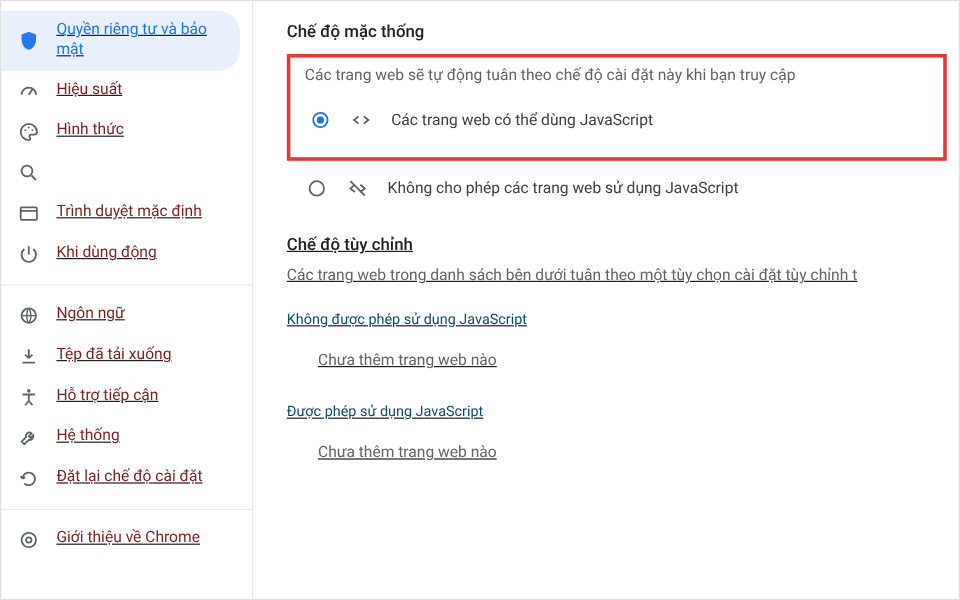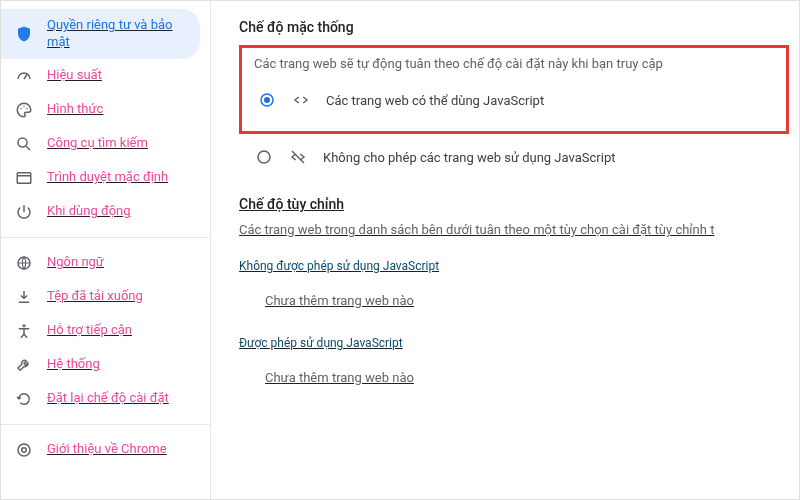--- a/index.html
+++ b/index.html
@@ -2,21 +2,21 @@
 <html><head>
 <meta charset="utf-8">
 <style>
   * { box-sizing: border-box; }
   html, body { margin:0; padding:0; font-family: "Segoe UI", Roboto, Arial, sans-serif; font-size:13px; color:#202124; background:#fff; }
   .app { display:flex; width:800px; height:500px; border:1px solid #e0e0e0; }
   
   .sidebar { width:210px; border-right:1px solid #e8e8e8; display:flex; flex-direction:column; padding-top:6px; }
   .side-group { padding:2px 0;text-decoration:underline; }
   .divider { height:1px; background:#e8e8e8; margin:6px 0; }
-  .side-item { display:flex; align-items:center; gap:14px; padding:8px 14px 8px 14px; cursor:pointer; color:#ec4899; border-radius:0 18px 18px 0; margin-right:10px; line-height:1.3; }
+  .side-item { display:flex; align-items:center; gap:14px; padding:8px 14px 8px 14px; cursor:pointer; color:#7f1d1d; border-radius:0 18px 18px 0; margin-right:10px; line-height:1.3; }
   .side-item .icon { width:18px; height:18px; flex:0 0 18px; color:#5f6368; display:flex; align-items:center; justify-content:center; }
   .side-item.active { background:#e8f0fe; color:#1a73e8; }
   .side-item.active .icon { color:#1a73e8; }
   .side-item .ext { width:14px; height:14px; color:#5f6368; margin-left:2px; }
   
   .main { flex:1; padding:18px 10px 10px 28px; overflow:hidden; position:relative; }
   .section-title { font-size:14px; color:#202124; margin-bottom:10px; font-weight:500; }
   .highlight-box { border:3px solid #e53935; padding:8px 12px 16px 12px; margin-bottom:8px; }
   .desc { color:#5f6368; font-size:13px; margin-bottom:14px; }
   .radio-row { display:flex; align-items:center; gap:16px; padding:6px 0 6px 4px; cursor:pointer; }
@@ -70,21 +70,20 @@
         <span>Hình thức</span>
       </div>
 
       <div class="side-item">
         <span class="icon">
           <svg viewBox="0 0 24 24" width="18" height="18">
               <circle cx="10" cy="10" r="6" fill="none" stroke="currentColor" stroke-width="2"></circle>
               <line x1="15" y1="15" x2="20" y2="20" stroke="currentColor" stroke-width="2"></line>
             </svg>
         </span>
-        <span>Công cụ tìm kiếm</span>
       </div>
 
       <div class="side-item">
         <span class="icon">
           <svg viewBox="0 0 24 24" width="18" height="18">
               <rect x="3" y="5" width="18" height="14" rx="1" fill="none" stroke="currentColor" stroke-width="2"></rect>
               <line x1="3" y1="9" x2="21" y2="9" stroke="currentColor" stroke-width="2"></line>
             </svg>
         </span>
         <span>Trình duyệt mặc định</span>

